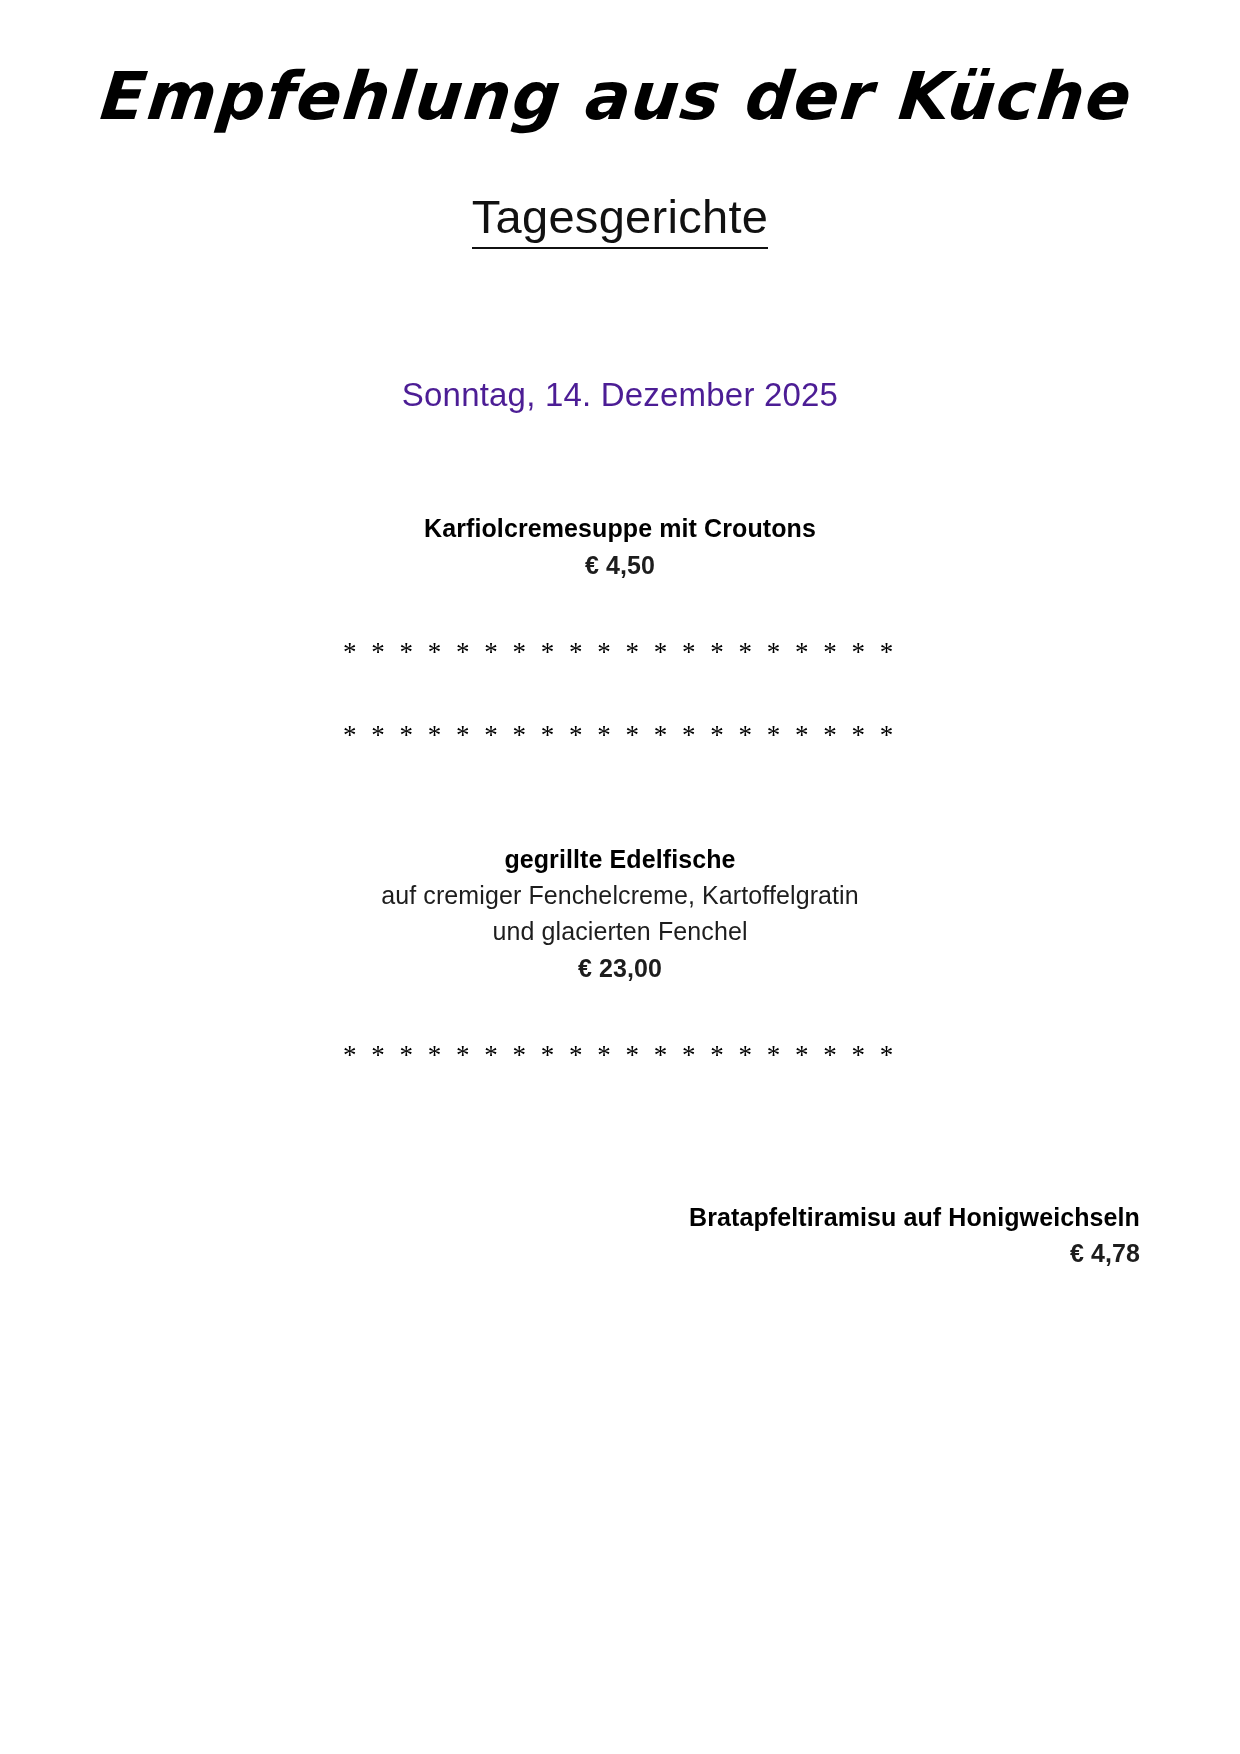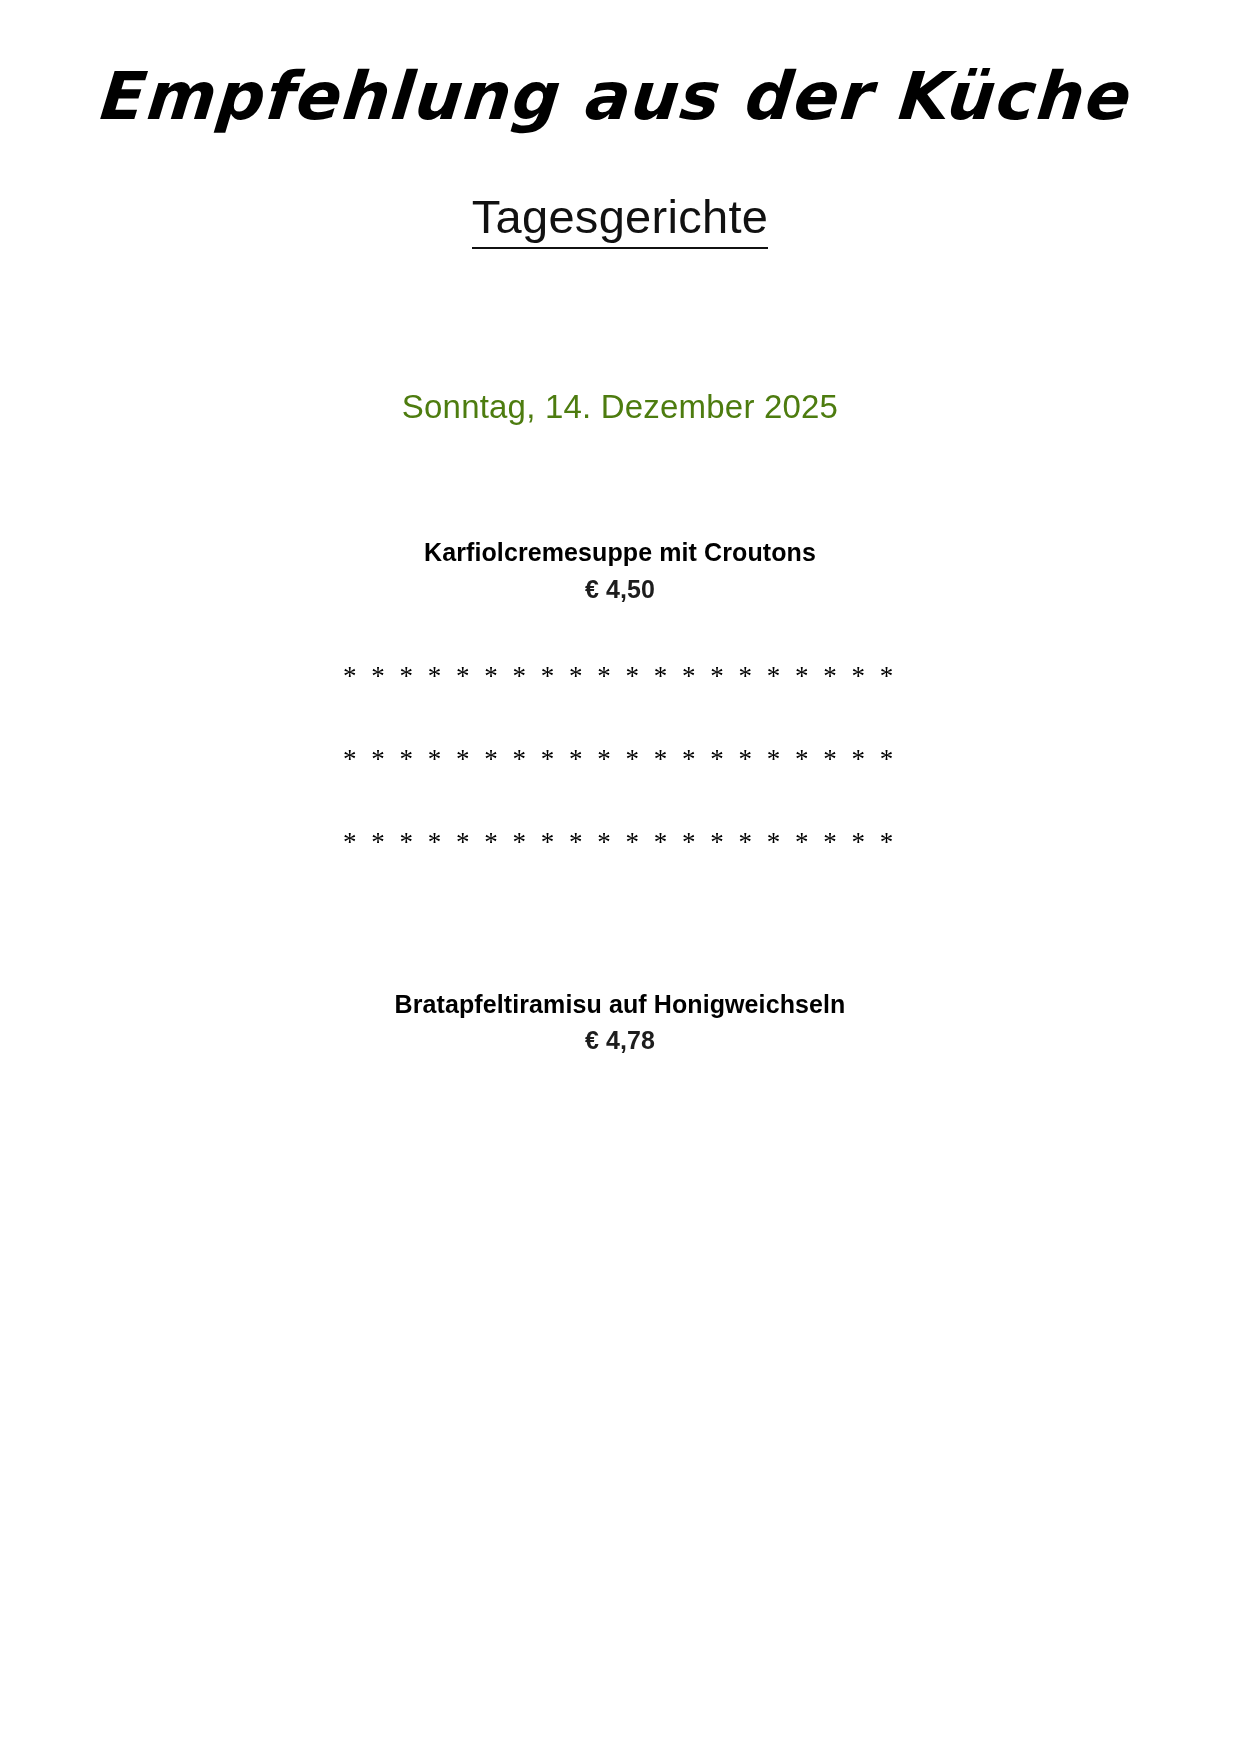--- a/index.html
+++ b/index.html
@@ -56,38 +56,39 @@
     letter-spacing: 0.3px;
   }
   .doc-subtitle span {
     border-bottom: 2px solid #111111;
     padding-bottom: 4px;
   }
 
   .doc-date {
     font-size: 33px;
     font-weight: 400;
-    color: #4d7c0f;
-    margin: 16px;
+    color: #4c1d95;
+    margin: 4px;
     padding-top: 128px;
     letter-spacing: 0.2px;
   }
 
   
   .menu {
     margin: 0;
     padding: 0;
     list-style: none;
   }
 
   .menu-section {
     padding-top: 92px;
   }
   .menu-section.spaced-top {
     padding-top: 130px;
+    text-align: right;
   }
 
   .dish-name {
     font-size: 25px;
     font-weight: 700;
     color: #000000;
     line-height: 1.45;
     margin: 0;
     letter-spacing: 0.1px;
   }
@@ -137,20 +138,26 @@
 
     <p class="doc-date">Sonntag, 14. Dezember 2025</p>
 
     <div class="menu" id="menu-list">
         <div class="menu-section">
           <p class="dish-name">Karfiolcremesuppe mit Croutons</p>
           <p class="dish-price">€ 4,50</p>
         </div>
         <div class="separator">* * * * * * * * * * * * * * * * * * * *</div>
         <div class="separator">* * * * * * * * * * * * * * * * * * * *</div>
+        <div class="menu-section">
+          <p class="dish-name">gegrillte Edelfische</p>
+          <p class="dish-desc">auf cremiger Fenchelcreme, Kartoffelgratin</p>
+          <p class="dish-desc">und glacierten Fenchel</p>
+          <p class="dish-price">€ 23,00</p>
+        </div>
         <div class="separator">* * * * * * * * * * * * * * * * * * * *</div>
         <div class="menu-section spaced-top">
           <p class="dish-name">Bratapfeltiramisu auf Honigweichseln</p>
           <p class="dish-price">€ 4,78</p>
         </div>
       </div>
 
   </div>
 </div>
 

